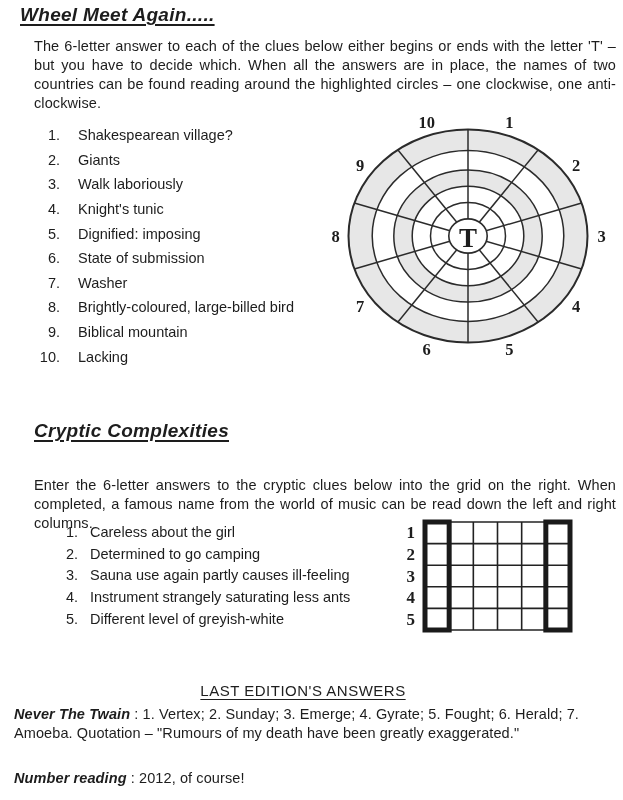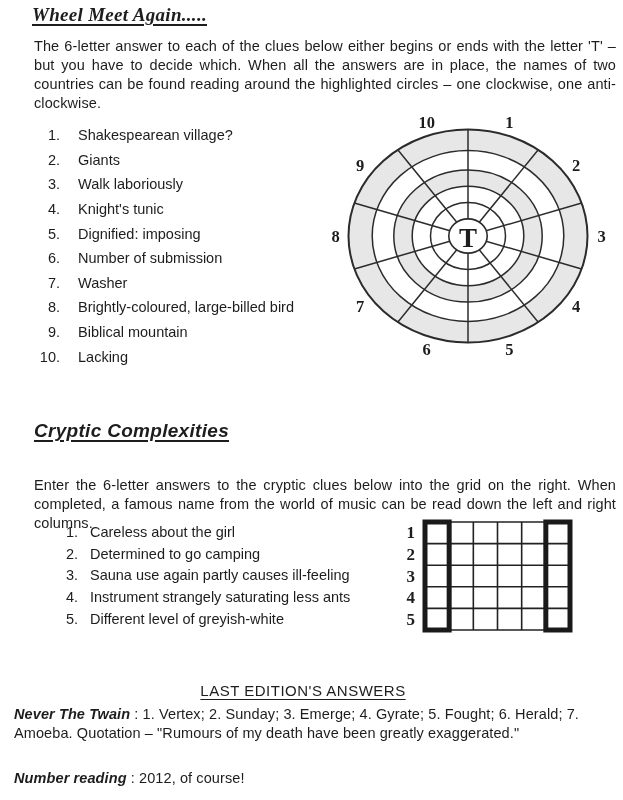--- a/index.html
+++ b/index.html
@@ -26,37 +26,37 @@
     text-decoration:underline;text-underline-offset:3px;
   }
   .bi{font-weight:bold;font-style:italic;}
   .ans-para{font-size:14.5px;line-height:19px;letter-spacing:0.1px;}
   svg text{font-family:"Liberation Serif","DejaVu Serif",serif;}
   svg .gridnum{font-family:"Liberation Sans",sans-serif;}
 </style>
 </head>
 <body>
 
-<div class="abs heading" style="left:32px;top:4px;font-family:Liberation Serif, serif;">Wheel Meet Again.....</div>
+<div class="abs heading" style="left:20px;top:4px;">Wheel Meet Again.....</div>
 
 <div class="abs para" style="left:14px;top:37px;width:582px;">The 6-letter answer to each of the clues below either begins or ends with the letter 'T' – but you have to decide which.  When all the answers are in place, the names of two countries can be found reading around the highlighted circles – one clockwise, one anti-clockwise.</div>
 
 <div id="clues1" class="abs clue-list" style="left:12px;top:126px;">
   <span class="num">1.</span>
     <span class="txt">Shakespearean village?</span>
   <span class="num">2.</span>
     <span class="txt">Giants</span>
   <span class="num">3.</span>
     <span class="txt">Walk laboriously</span>
   <span class="num">4.</span>
     <span class="txt">Knight's tunic</span>
   <span class="num">5.</span>
     <span class="txt">Dignified: imposing</span>
   <span class="num">6.</span>
-    <span class="txt">Number of submission</span>
+    <span class="txt">State of submission</span>
   <span class="num">7.</span>
     <span class="txt">Washer</span>
   <span class="num">8.</span>
     <span class="txt">Brightly-coloured, large-billed bird</span>
   <span class="num">9.</span>
     <span class="txt">Biblical mountain</span>
   <span class="num">10.</span>
     <span class="txt">Lacking</span>
 </div>
 

